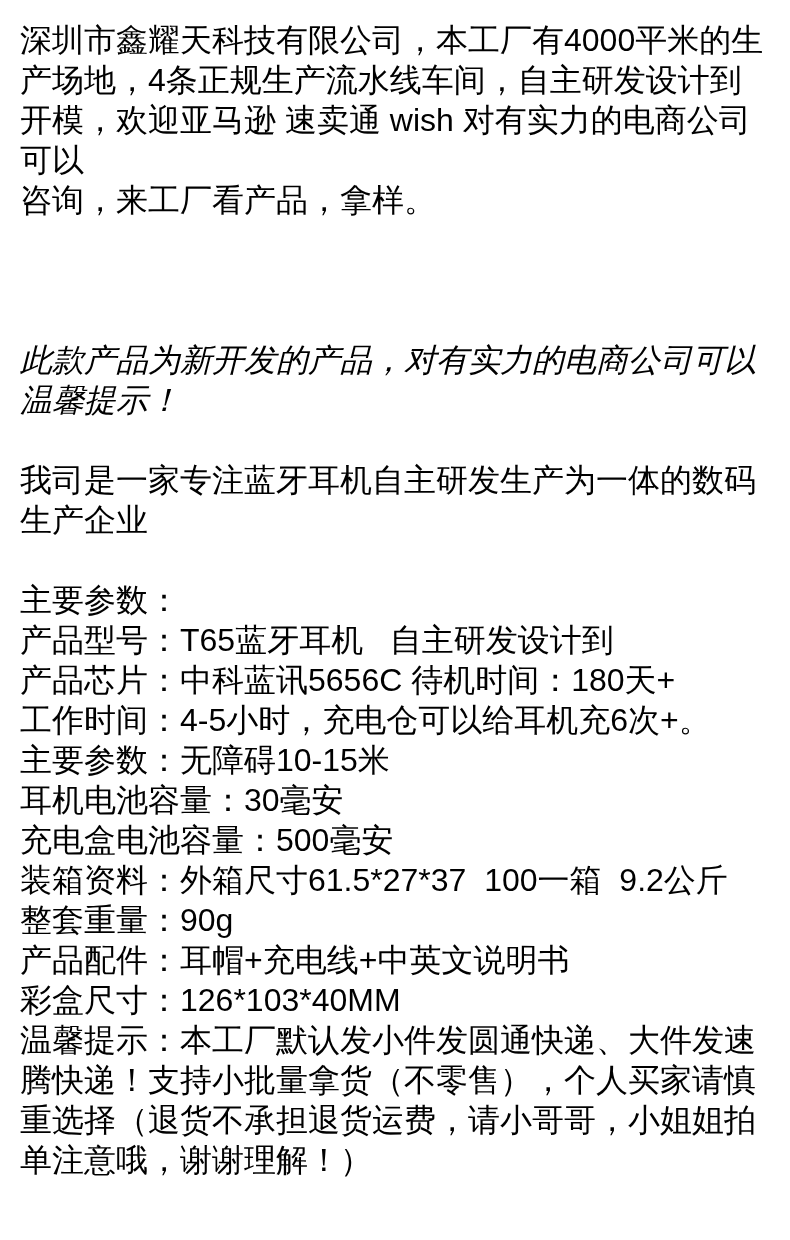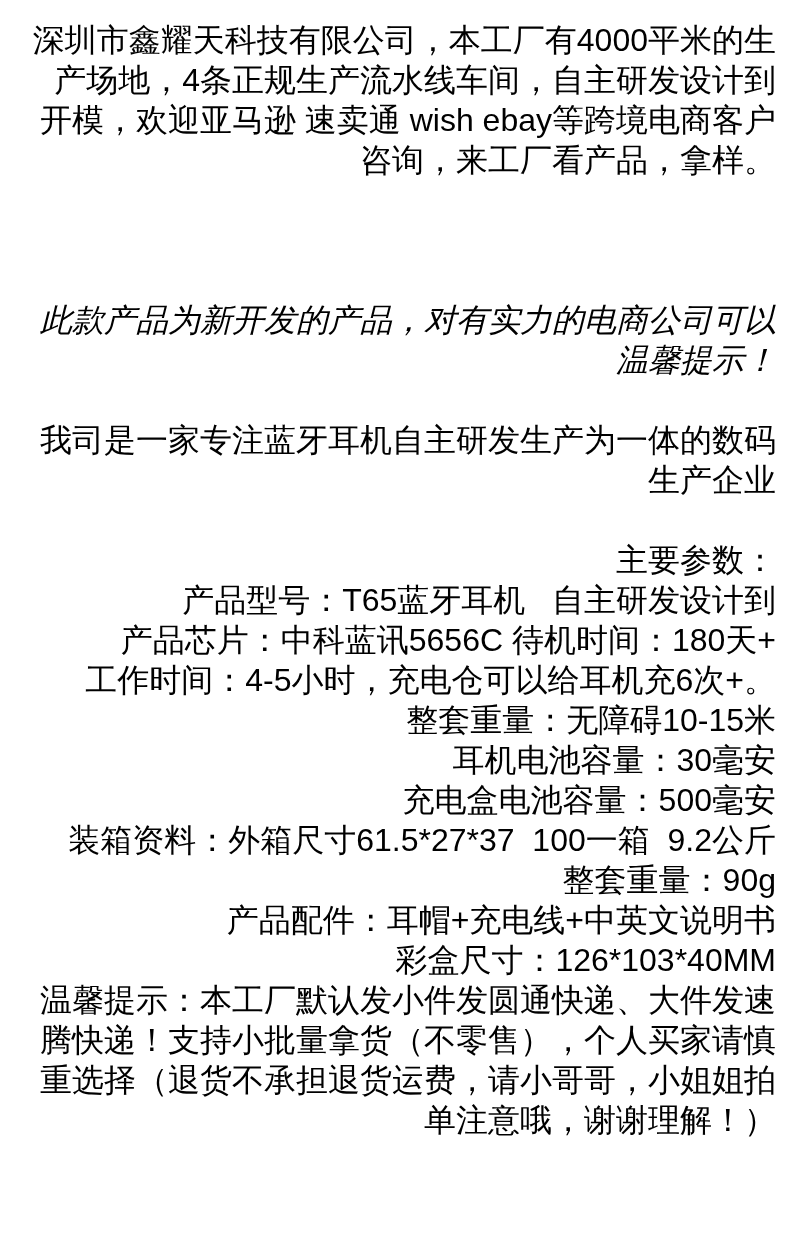--- a/index.html
+++ b/index.html
@@ -16,61 +16,60 @@
   }
   .doc {
     box-sizing: border-box;
     width: 790px;
     height: 1240px;
     padding: 20px 14px 0 20px;
   }
   .para {
     margin: 0;
     padding: 0;
-    text-align: right;
   }
   .para.gap-large { margin-top: 120px; font-style: italic; }
   .para.gap-small { margin-top: 40px; }
   .line {
     font-size: 32px;
     line-height: 40px;
     font-weight: 400;
     letter-spacing: 0;
     white-space: pre-wrap;
     color: #000000;
   }
 </style>
 </head>
 <body>
 
 <main class="doc">
 
   <section class="para">
     <div class="line">深圳市鑫耀天科技有限公司，本工厂有4000平米的生</div>
     <div class="line">产场地，4条正规生产流水线车间，自主研发设计到</div>
-    <div class="line">开模，欢迎亚马逊 速卖通 wish ebay等跨境电商客户</div>
+    <div class="line">开模，欢迎亚马逊 速卖通 wish 对有实力的电商公司可以</div>
     <div class="line">咨询，来工厂看产品，拿样。</div>
   </section>
 
   <section class="para gap-large">
     <div class="line">此款产品为新开发的产品，对有实力的电商公司可以</div>
     <div class="line">温馨提示！</div>
   </section>
 
   <section class="para gap-small">
     <div class="line">我司是一家专注蓝牙耳机自主研发生产为一体的数码</div>
     <div class="line">生产企业</div>
   </section>
 
   <section class="para gap-small">
     <div class="line">主要参数：</div>
     <div class="line">产品型号：T65蓝牙耳机   自主研发设计到</div>
     <div class="line">产品芯片：中科蓝讯5656C 待机时间：180天+</div>
     <div class="line">工作时间：4-5小时，充电仓可以给耳机充6次+。</div>
-    <div class="line">整套重量：无障碍10-15米</div>
+    <div class="line">主要参数：无障碍10-15米</div>
     <div class="line">耳机电池容量：30毫安</div>
     <div class="line">充电盒电池容量：500毫安</div>
     <div class="line">装箱资料：外箱尺寸61.5*27*37  100一箱  9.2公斤</div>
     <div class="line">整套重量：90g</div>
     <div class="line">产品配件：耳帽+充电线+中英文说明书</div>
     <div class="line">彩盒尺寸：126*103*40MM</div>
     <div class="line">温馨提示：本工厂默认发小件发圆通快递、大件发速</div>
     <div class="line">腾快递！支持小批量拿货（不零售），个人买家请慎</div>
     <div class="line">重选择（退货不承担退货运费，请小哥哥，小姐姐拍</div>
     <div class="line">单注意哦，谢谢理解！）</div>

